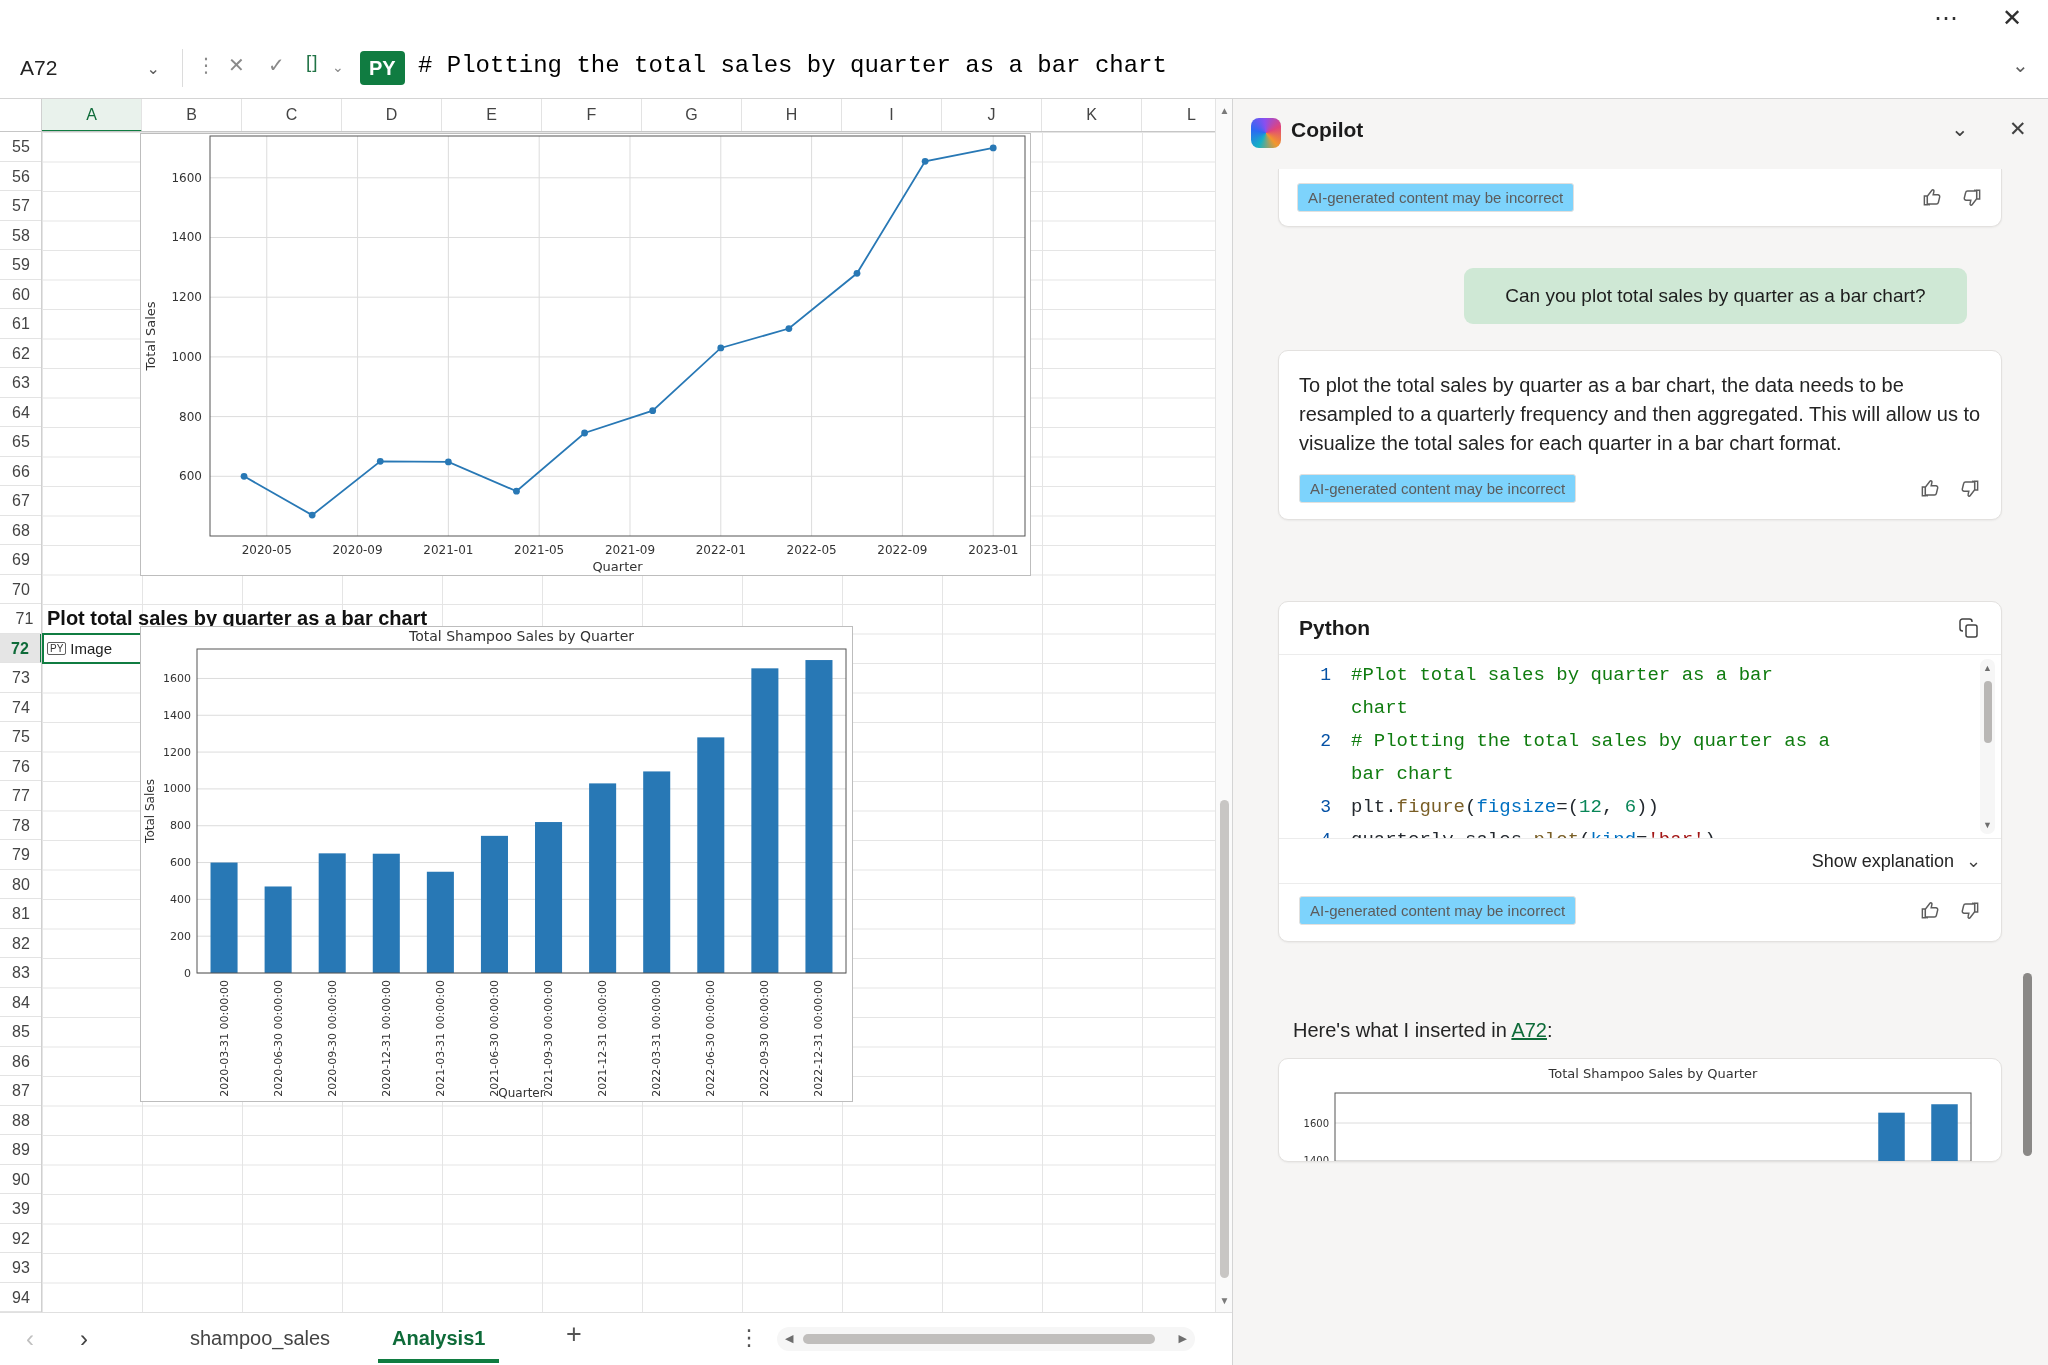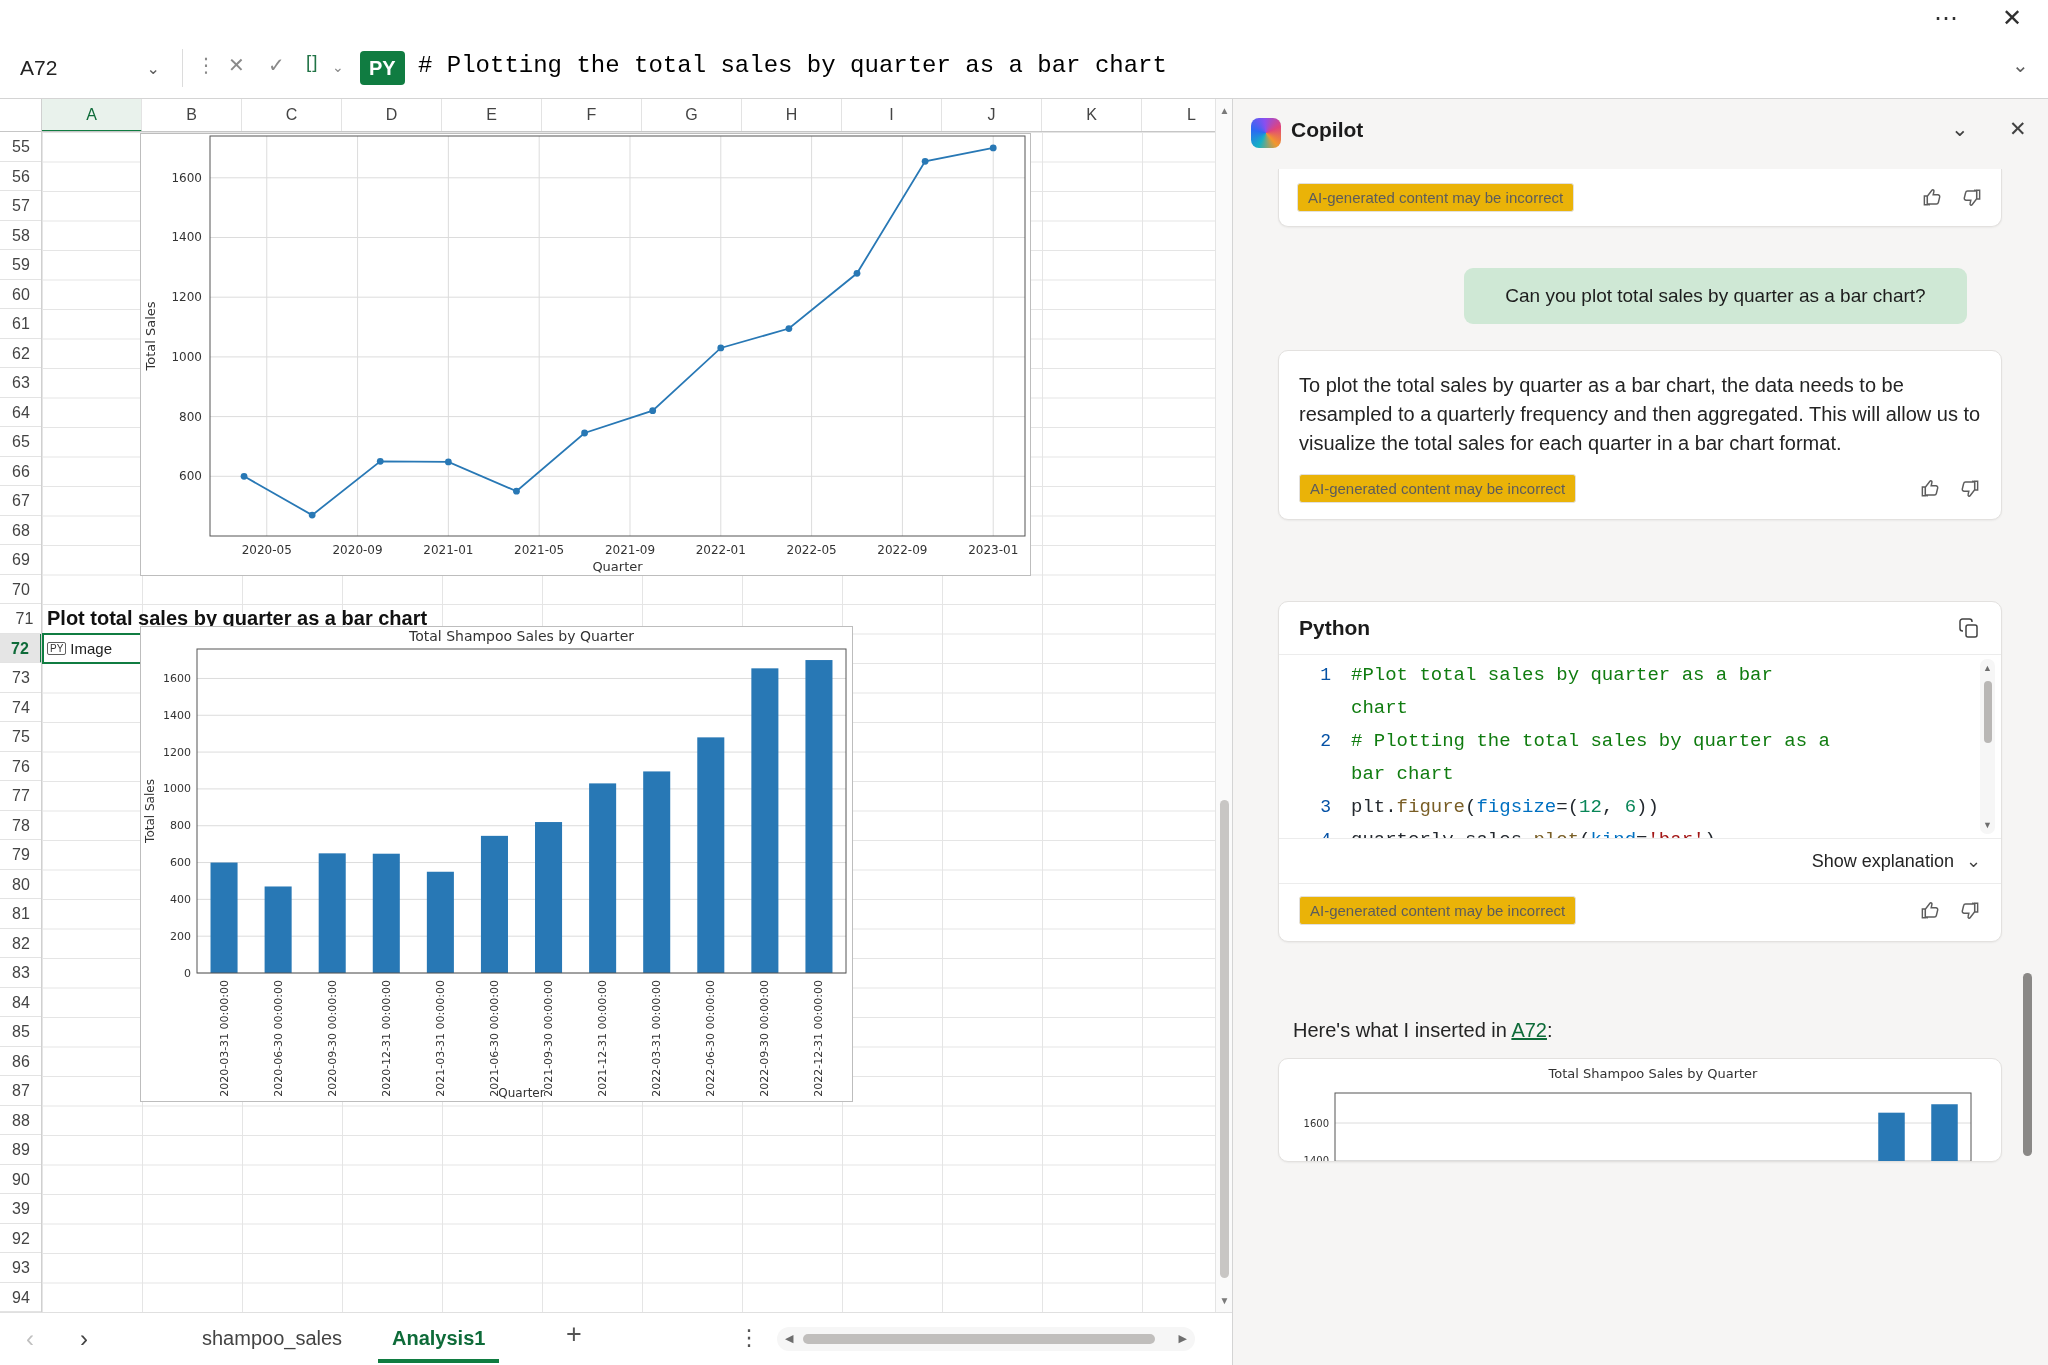--- a/index.html
+++ b/index.html
@@ -62,21 +62,21 @@
   .h-thumb{position:absolute;left:26px;top:7px;width:352px;height:10px;background:#c0bebc;border-radius:5px;}
 
   
   .panel{position:absolute;left:1232px;top:99px;width:816px;height:1266px;background:#f6f5f4;border-left:1px solid #d4d4d4;}
   .panel-header{position:absolute;left:0;top:16px;width:816px;height:40px;}
   .cp-logo{position:absolute;left:18px;top:3px;width:30px;height:30px;border-radius:8px;background:conic-gradient(from 210deg,#15b1c4,#2a6af2,#8a4ff0,#e0447c,#f2972d,#15b1c4);}
   .cp-title{position:absolute;left:58px;top:3px;font-size:21px;font-weight:bold;color:#1b1b1b;}
   .ph-icn{position:absolute;top:2px;font-size:21px;color:#424242;}
 
   .card{position:absolute;left:45px;width:724px;background:#fff;border:1px solid #e3e1df;border-radius:10px;box-shadow:0 1px 2px rgba(0,0,0,.05);}
-  .pill{display:inline-block;background:#eab308;border:1px solid #e2e0de;border-radius:3px;padding:5px 10px;font-size:15px;color:#5c5c5c;}
+  .pill{display:inline-block;background:#7dd3fc;border:1px solid #e2e0de;border-radius:3px;padding:5px 10px;font-size:15px;color:#5c5c5c;}
   .thumbs{display:flex;gap:16px;align-items:center;}
   .thumb svg{display:block;}
   .pill-row{display:flex;justify-content:space-between;align-items:center;}
 
   .remnant-card{top:70px;height:58px;border-top:none;border-radius:0 0 10px 10px;display:flex;align-items:center;padding:0 18px;}
   .remnant-card .pill-row{width:100%;}
 
   .user-bubble{position:absolute;left:231px;top:169px;width:503px;height:56px;background:#cfe8d5;border-radius:9px;display:flex;align-items:center;justify-content:center;font-size:19px;color:#1d1d1d;padding:0 14px;}
 
   .assistant-card{top:251px;padding:20px 20px 16px;}
@@ -312,21 +312,21 @@
 
   <div class="v-scroll">
     <span class="arr" style="top:6px">▲</span>
     <div class="v-thumb"></div>
     <span class="arr" style="bottom:6px">▼</span>
   </div>
 
   <div class="tabbar">
     <span class="tab-nav" style="left:26px;color:#c0c0c0">‹</span>
     <span class="tab-nav" style="left:80px">›</span>
-    <div class="tab" style="left:188px">shampoo_sales</div>
+    <div class="tab" style="left:176px">shampoo_sales</div>
     <div class="tab active" style="left:378px">Analysis1</div>
     <span class="tab-plus">+</span>
     <span class="tab-kebab">⋮</span>
     <div class="h-scroll">
       <span class="arr" style="left:8px">◀</span>
       <div class="h-thumb"></div>
       <span class="arr" style="right:8px">▶</span>
     </div>
   </div>
 

